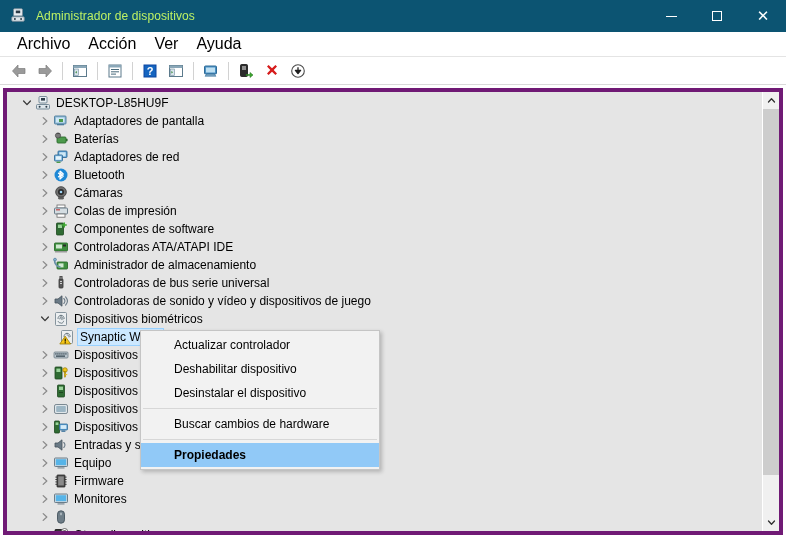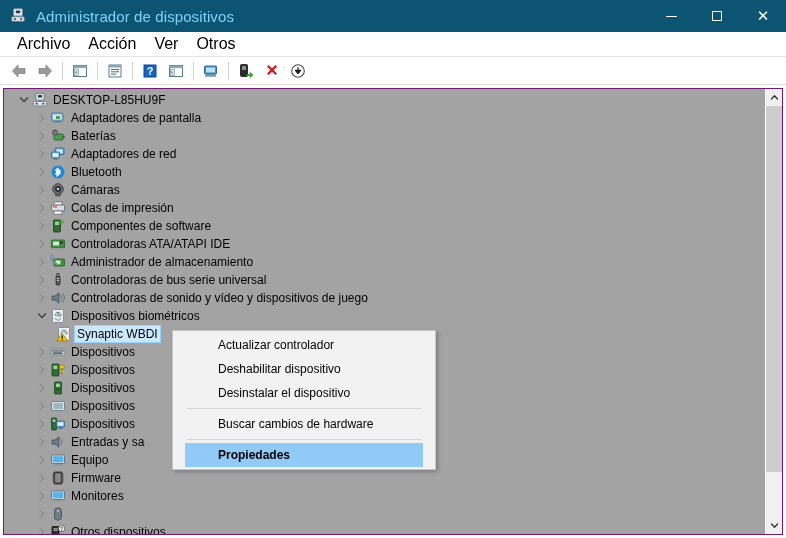--- a/index.html
+++ b/index.html
@@ -36,22 +36,22 @@
   }
   .title-icon {
     width: 18px;
     height: 18px;
     margin-left: 10px;
     margin-right: 8px;
     position: relative;
     flex: none;
   }
   .title-text {
-    color: #7dd3fc;
-    font-size: 15px;
+    color: #bef264;
+    font-size: 12px;
     letter-spacing: .1px;
   }
   .win-buttons {
     margin-left: auto;
     display: flex;
     height: 32px;
   }
   .win-btn {
     width: 46px;
     height: 32px;
@@ -132,22 +132,22 @@
     bottom: 0;
     background: #ffffff;
     border-top: 1px solid #d9d9d9;
   }
   .tree-frame {
     position: absolute;
     left: 3px;
     top: 3px;
     right: 3px;
     bottom: 3px;
-    border: 1px solid #701a75;
-    background: #a3a3a3;
+    border: 4px solid #701a75;
+    background: #e5e5e5;
     overflow: hidden;
   }
   .tree {
     position: absolute;
     left: 0;
     top: 0;
     right: 17px;
     bottom: 0;
     overflow: hidden;
     padding-top: 2px;
@@ -225,24 +225,23 @@
 
   
   .ctxmenu {
     position: absolute;
     left: 140px;
     top: 330px;
     width: 238px;
     background: #f2f2f2;
     border: 1px solid #c5c5c5;
     box-shadow: 2px 2px 4px rgba(0,0,0,.22);
-    padding: 2px 12px;
+    padding: 2px 0;
     user-select: none;
     z-index: 50;
-    margin-left: 32px;
   }
   .ctx-item {
     height: 24px;
     display: flex;
     align-items: center;
     padding-left: 33px;
     font-size: 12px;
     color: #000000;
     box-sizing: border-box;
   }
@@ -285,21 +284,21 @@
       <div class="win-btn close">
         <span class="glyph-close">✕</span>
       </div>
     </div>
   </div>
 
   <div class="menubar">
     <div class="menu-item">Archivo</div>
     <div class="menu-item">Acción</div>
     <div class="menu-item">Ver</div>
-    <div class="menu-item">Otros</div>
+    <div class="menu-item">Ayuda</div>
   </div>
 
   <div class="toolbar">
 
     <div class="tb-btn">
       <svg class="ic" viewBox="0 0 16 16">
         <path d="M7 2 L1.5 8 L7 14 L7 10.5 L14 10.5 L14 5.5 L7 5.5 Z" fill="#9a9a9a" stroke="#7d7d7d" stroke-width=".7" stroke-linejoin="round"></path>
       </svg>
     </div>
     <div class="tb-btn">

